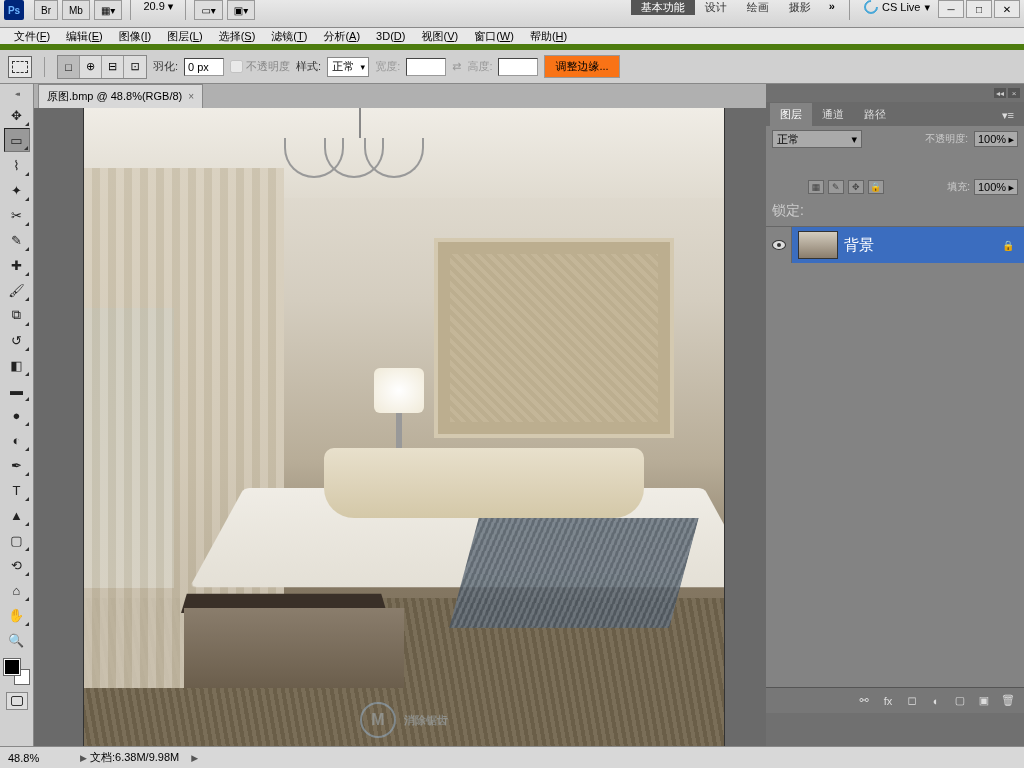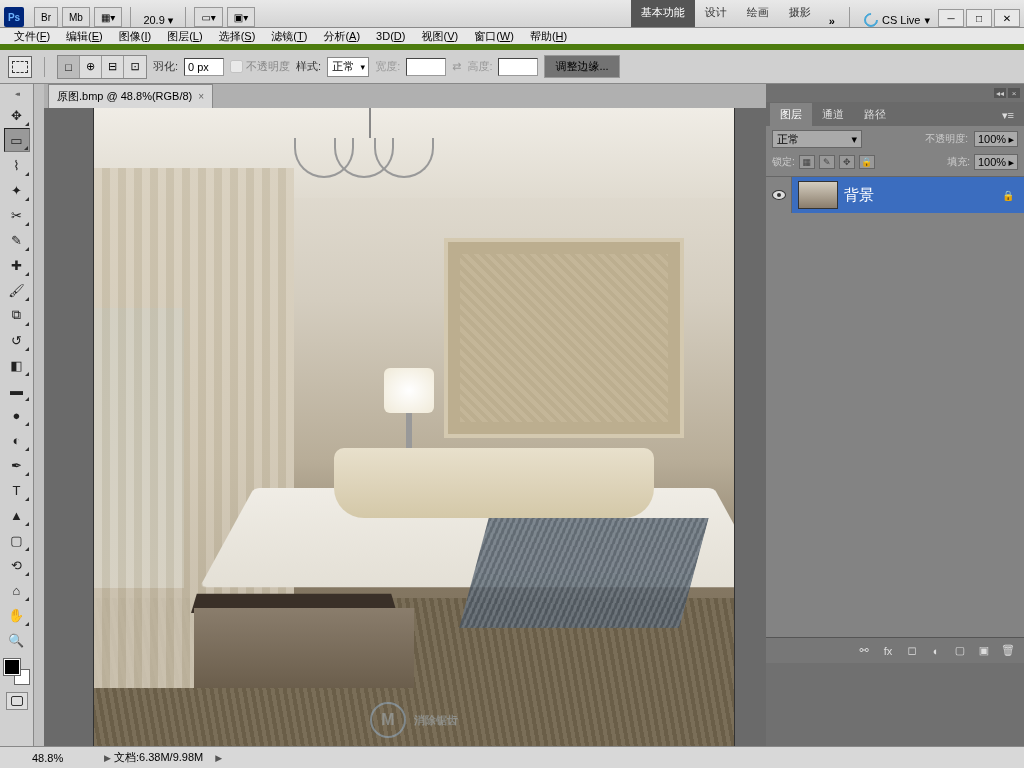--- a/index.html
+++ b/index.html
@@ -1,24 +1,24 @@
 <!DOCTYPE html>
 <html><head>
 <meta charset="utf-8">
 <style>
 * { margin: 0; padding: 0; box-sizing: border-box; font-family: "Microsoft YaHei", sans-serif; font-size: 11px; user-select: none; }
 body { background: #c0c0c0; width: 1024px; height: 768px; overflow: hidden; }
 
-.titlebar { height: 28px; background: linear-gradient(#e8e8e8, #d4d4d4); display: flex; align-items: flex-end; padding: 0 4px; border-bottom: 1px solid #888; }
+.titlebar { height: 28px; background: linear-gradient(#e8e8e8, #d4d4d4); display: flex; align-items: flex-start; padding: 0 4px; border-bottom: 1px solid #888; }
 .ps-logo { width: 20px; height: 20px; background: #00267a; color: #6db4ff; display: flex; align-items: center; justify-content: center; font-weight: bold; font-size: 10px; border-radius: 2px; margin-right: 8px; }
 .tb-btn { border: 1px solid #999; background: #ddd; padding: 2px 6px; margin: 0 2px; height: 20px; display: flex; align-items: center; font-size: 10px; }
 .tb-sep { width: 1px; height: 20px; background: #999; margin: 0 6px; }
 .zoom-val { margin: 0 6px; }
 .spacer { flex: 1; }
-.tab-btn { padding: 7px 10px; color: #333; }
+.tab-btn { padding: 0 10px; color: #333; }
 .tab-btn.active { background: #555; color: #fff; }
 .more { padding: 0 8px; font-weight: bold; }
 .cslive { display: flex; align-items: center; gap: 4px; margin: 0 8px; }
 .cslive .dot { width: 14px; height: 14px; border: 2px solid #4aa8d8; border-radius: 50%; border-top-color: transparent; transform: rotate(45deg); }
 .win-btns { display: flex; gap: 2px; }
 .win-btn { width: 26px; height: 18px; background: #e8e8e8; border: 1px solid #999; display: flex; align-items: center; justify-content: center; font-size: 10px; }
 
 .menubar { height: 22px; background: #e8e8e8; display: flex; align-items: center; padding: 0 8px; gap: 4px; border-bottom: 6px solid #4d7c0f; }
 .menu-item { padding: 2px 6px; }
 .menu-item u { text-decoration: underline; }
@@ -29,37 +29,37 @@
 .mode-group { display: flex; border: 1px solid #888; }
 .mode-btn { width: 22px; height: 22px; background: #ddd; border-right: 1px solid #999; display: flex; align-items: center; justify-content: center; }
 .mode-btn:last-child { border-right: none; }
 .mode-btn.active { background: #bbb; }
 .opt-label { color: #333; }
 .opt-input { width: 40px; height: 18px; border: 1px inset #999; background: #fff; padding: 0 3px; }
 .opt-check { display: flex; align-items: center; gap: 3px; color: #888; }
 .opt-select { height: 20px; border: 1px solid #888; background: #fff; padding: 0 14px 0 4px; display: flex; align-items: center; position: relative; }
 .opt-select::after { content: "▾"; position: absolute; right: 3px; font-size: 9px; }
 .opt-disabled { color: #999; }
-.refine-btn { border: 1px solid #999; background: #737373; padding: 3px 10px; }
+.refine-btn { border: 1px solid #999; background: #f97316; padding: 3px 10px; }
 
 .workspace { display: flex; height: calc(768px - 28px - 22px - 34px - 22px); }
 
 .toolbox { width: 34px; background: #d0d0d0; border-right: 1px solid #888; display: flex; flex-direction: column; align-items: center; padding-top: 6px; gap: 1px; }
 .tool { width: 26px; height: 24px; display: flex; align-items: center; justify-content: center; color: #222; position: relative; font-size: 13px; }
 .tool.active { background: #999; border: 1px inset #777; }
 .tool .corner { position: absolute; right: 1px; bottom: 1px; width: 0; height: 0; border-left: 4px solid transparent; border-bottom: 4px solid #333; }
 .tab-handle { width: 28px; height: 8px; margin-bottom: 4px; display: flex; justify-content: center; align-items: center; }
 .tab-handle::before { content: "◂◂"; font-size: 7px; color: #666; letter-spacing: -2px; }
 .color-swatches { margin-top: 6px; position: relative; width: 26px; height: 26px; }
 .swatch-fg { position: absolute; width: 16px; height: 16px; background: #000; border: 1px solid #fff; outline: 1px solid #666; top: 0; left: 0; z-index: 2; }
 .swatch-bg { position: absolute; width: 16px; height: 16px; background: #fff; border: 1px solid #666; bottom: 0; right: 0; }
 .quickmask { width: 22px; height: 18px; margin-top: 6px; border: 1px solid #888; background: #ddd; display: flex; align-items: center; justify-content: center; }
 .quickmask::after { content: ""; width: 10px; height: 8px; border: 1px solid #333; border-radius: 2px; }
 
-.canvas-area { flex: 1; background: #888; display: flex; flex-direction: column; position: relative; margin-left: 10px; }
+.canvas-area { flex: 1; background: #888; display: flex; flex-direction: column; position: relative; }
 .doc-tabs { height: 24px; background: #b0b0b0; display: flex; align-items: flex-end; padding-left: 4px; }
 .doc-tab { background: #d8d8d8; border: 1px solid #888; border-bottom: none; padding: 4px 8px; display: flex; align-items: center; gap: 6px; font-size: 11px; }
 .doc-tab .x { color: #666; font-size: 10px; }
 .canvas-viewport { flex: 1; background: #6a6a6a; overflow: hidden; position: relative; }
 .canvas-image { position: absolute; left: 50px; top: 0; width: 640px; height: 640px; background: linear-gradient(180deg, #e8e4db 0%, #d4cdbf 30%, #b8ad98 55%, #847762 75%, #6b5e4c 100%); box-shadow: 0 0 0 1px #333; overflow: hidden; }
 
 .ceiling { position: absolute; top: 0; left: 0; right: 0; height: 90px; background: linear-gradient(#f0ede6, #e0dbd0); }
 .chandelier { position: absolute; top: 0; left: 200px; width: 150px; height: 110px; }
 .chandelier .stem { position: absolute; left: 50%; top: 0; width: 2px; height: 30px; background: #888; }
 .chandelier .arm { position: absolute; top: 30px; width: 60px; height: 40px; border: 2px solid #999; border-top: none; border-radius: 0 0 40px 40px; }
@@ -86,36 +86,36 @@
 .panel-collapse span { width: 12px; height: 10px; background: #555; color: #ccc; font-size: 8px; display: flex; align-items: center; justify-content: center; }
 .panel-tabs { display: flex; background: #6a6a6a; height: 24px; align-items: flex-end; padding-left: 4px; margin-top: 18px; }
 .ptab { padding: 4px 10px; color: #ddd; font-size: 11px; }
 .ptab.active { background: #838383; color: #fff; }
 .panel-body { background: #838383; }
 .blend-row { display: flex; align-items: center; padding: 4px 6px; gap: 6px; }
 .blend-select { flex: 0 0 90px; height: 18px; background: #aaa; border: 1px solid #666; padding: 0 4px; display: flex; align-items: center; justify-content: space-between; font-size: 11px; }
 .opac-label { color: #ccc; font-size: 10px; text-align: center; }
 .opac-input { width: 44px; height: 16px; background: #aaa; border: 1px solid #666; font-size: 10px; padding: 0 3px; display: flex; align-items: center; justify-content: space-between; }
 .lock-row { display: flex; align-items: center; padding: 2px 6px 6px; gap: 4px; border-bottom: 1px solid #666; }
-.lock-label { color: #ccc; font-size: 10px; }
+.lock-label { color: #ccc; font-size: 14px; margin-top: 48px; }
 .lock-icon { width: 16px; height: 14px; background: #999; border: 1px solid #666; font-size: 9px; display: flex; align-items: center; justify-content: center; color: #444; }
 .layer-list { min-height: 460px; background: #838383; }
 .layer-row { display: flex; align-items: center; height: 36px; background: #3b6dbf; color: #fff; }
 .vis-col { width: 26px; height: 100%; background: #838383; display: flex; align-items: center; justify-content: center; border-right: 1px solid #666; }
 .eye { width: 14px; height: 10px; border: 1px solid #333; border-radius: 60% 60% 60% 60%; position: relative; background: #ddd; }
 .eye::after { content: ""; position: absolute; width: 4px; height: 4px; background: #333; border-radius: 50%; top: 2px; left: 4px; }
 .thumb { width: 40px; height: 28px; margin: 0 6px; background: linear-gradient(#d4cdbf, #8a7d6c); border: 1px solid #333; }
 .layer-name { flex: 1; font-size: 15px; }
 .lock-ind { width: 14px; height: 14px; margin-right: 8px; display: flex; align-items: center; justify-content: center; font-size: 10px; }
 
 .panel-footer { height: 26px; background: #777; border-top: 1px solid #555; display: flex; align-items: center; justify-content: flex-end; gap: 4px; padding: 0 6px; }
 .pf-btn { width: 20px; height: 18px; color: #ddd; font-size: 11px; display: flex; align-items: center; justify-content: center; }
 
 .statusbar { height: 22px; background: #d8d8d8; border-top: 1px solid #888; display: flex; align-items: center; padding: 0 8px; gap: 12px; font-size: 11px; }
-.status-zoom { width: 60px; margin-left: 24px; }
+.status-zoom { width: 60px; }
 .status-arrow { font-size: 9px; color: #555; }
 </style>
 </head>
 <body>
 
 <div class="titlebar">
   <div class="ps-logo">Ps</div>
   <div class="tb-btn">Br</div>
   <div class="tb-btn">Mb</div>
   <div class="tb-btn">▦▾</div>

